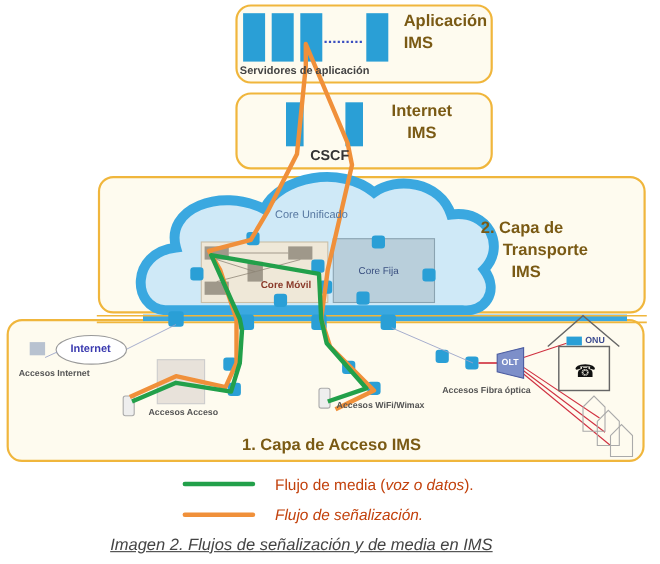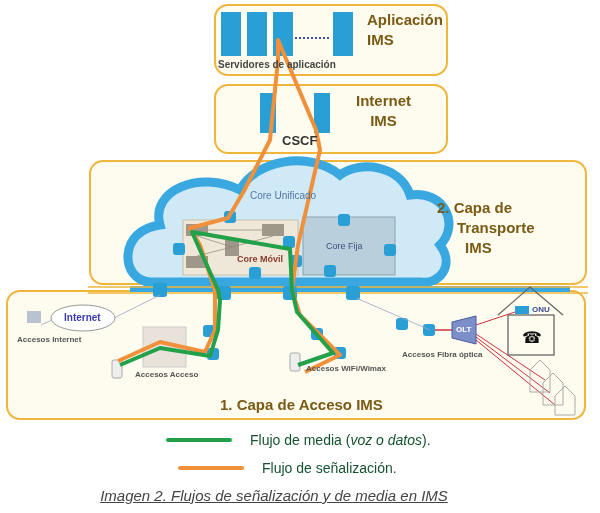--- a/index.html
+++ b/index.html
@@ -3,21 +3,21 @@
 <meta charset="utf-8">
 <style>
   html, body { margin:0; padding:0; background:#ffffff; }
   body { width:600px; height:513px; position:relative; overflow:hidden; font-family:"Liberation Sans", sans-serif; }
   .layer-box { position:absolute; border:2px solid #f0b63c; border-radius:14px; background:#fefbef; box-sizing:border-box; }
   .layer-title { position:absolute; color:#7a5a14; font-weight:bold; font-size:15px; line-height:20px; font-family:"Liberation Sans", sans-serif; }
   .lbl { position:absolute; font-size:9px; color:#555; font-weight:bold; white-space:nowrap; font-family:"Liberation Sans", sans-serif; }
   svg { position:absolute; left:0; top:0; }
   .legend-row { position:absolute; display:flex; align-items:center; }
   .legend-line { width:66px; height:4px; border-radius:2px; margin-right:18px; }
-  .legend-text { font-size:14px; color:#14532d; font-family:"Liberation Sans", sans-serif; }
+  .legend-text { font-size:14px; color:#c2410c; font-family:"Liberation Sans", sans-serif; }
   .caption { position:absolute; left:0; width:548px; text-align:center; top:487px; font-size:15px; font-style:italic; text-decoration:underline; color:#444; font-family:"Liberation Sans", sans-serif; }
 </style>
 </head>
 <body>
 
 <div class="layer-box" style="left:214px;top:4px;width:234px;height:72px;"></div>
 <div class="layer-box" style="left:214px;top:84px;width:234px;height:70px;"></div>
 <div class="layer-box" style="left:89px;top:160px;width:498px;height:125px;"></div>
 <div class="layer-box" style="left:6px;top:290px;width:580px;height:130px;"></div>
 
@@ -140,18 +140,18 @@
 <div class="lbl" style="left:135px;top:370px;font-size:8px;">Accesos Acceso</div>
 <div class="lbl" style="left:306px;top:364px;font-size:8px;">Accesos WiFi/Wimax</div>
 <div class="lbl" style="left:402px;top:350px;font-size:8px;">Accesos Fibra óptica</div>
 <div class="lbl" style="left:456px;top:325px;font-size:8px;color:#fff;">OLT</div>
 <div class="lbl" style="left:532px;top:305px;font-size:8px;color:#3a4a90;">ONU</div>
 
 <div class="legend-row" style="left:166px;top:432px;">
   <div class="legend-line" style="background:#22a04a;"></div>
   <div class="legend-text"><span>Flujo de media (</span><i>voz o datos</i><span>).</span></div>
 </div>
-<div class="legend-row" style="left:178px;top:460px;">
+<div class="legend-row" style="left:166px;top:460px;font-style:italic;">
   <div class="legend-line" style="background:#f0903a;"></div>
   <div class="legend-text">Flujo de señalización.</div>
 </div>
 
 <div class="caption">Imagen 2. Flujos de señalización y de media en IMS</div>
 
 </body></html>

